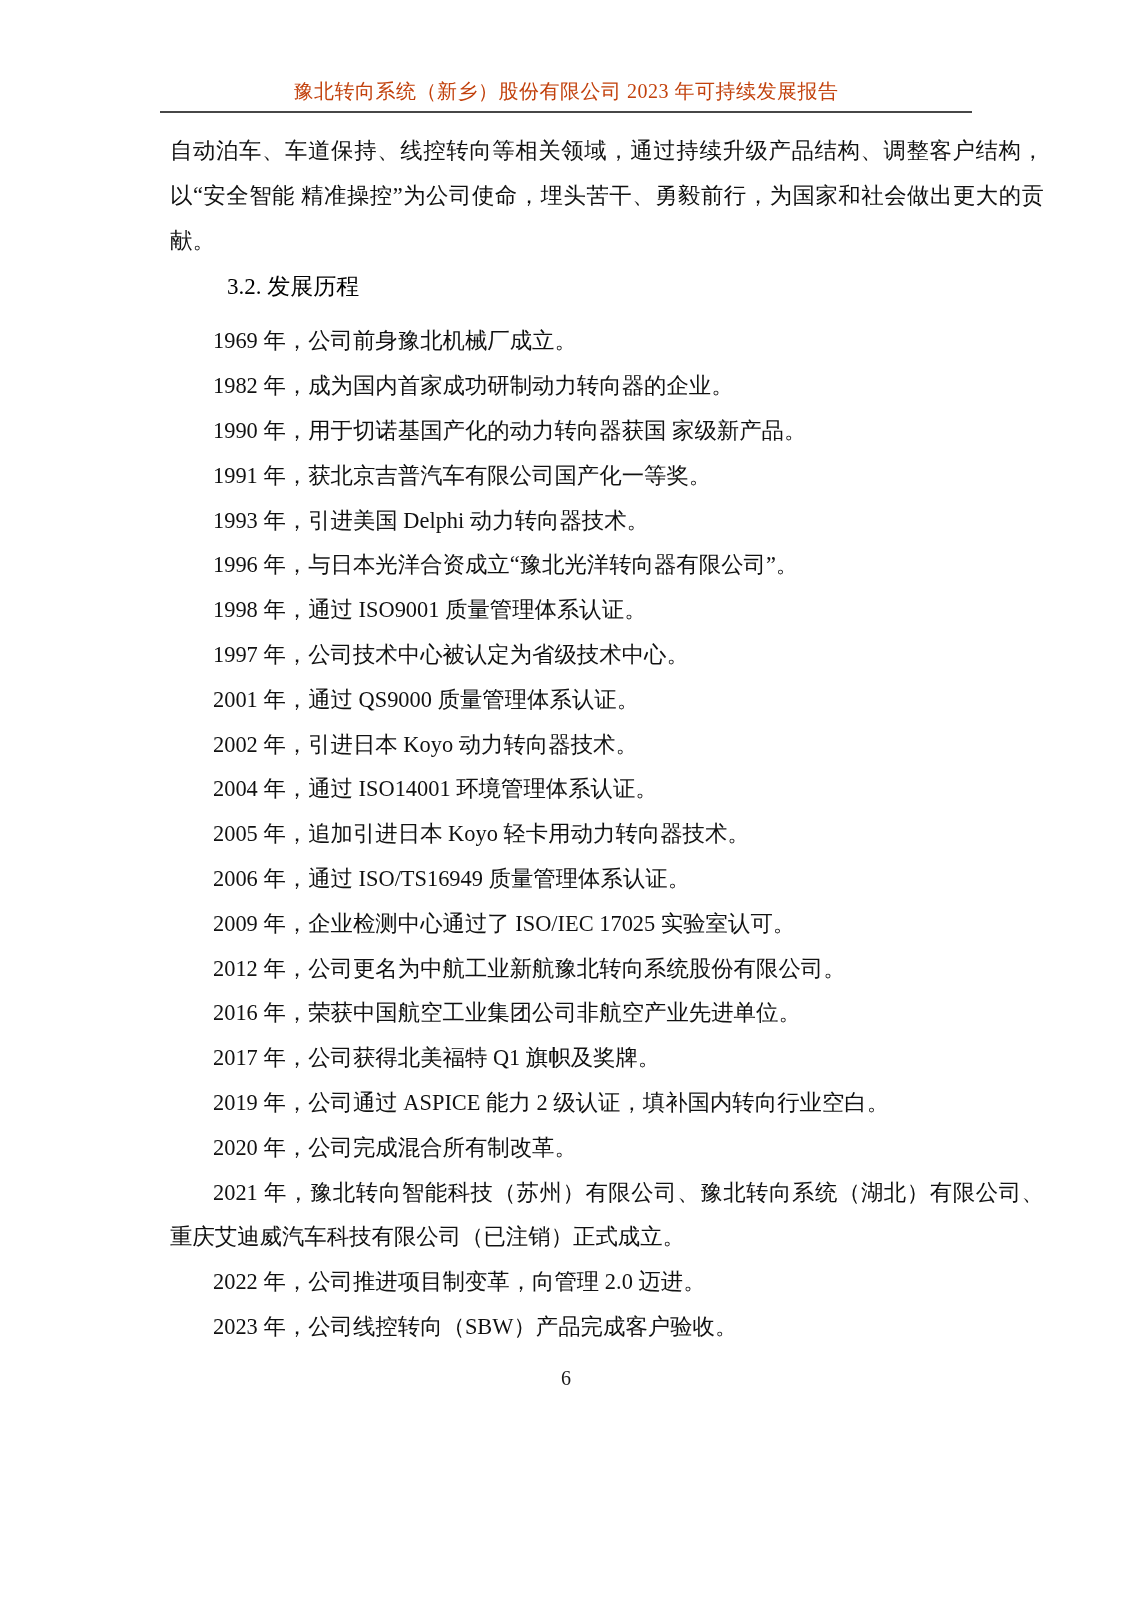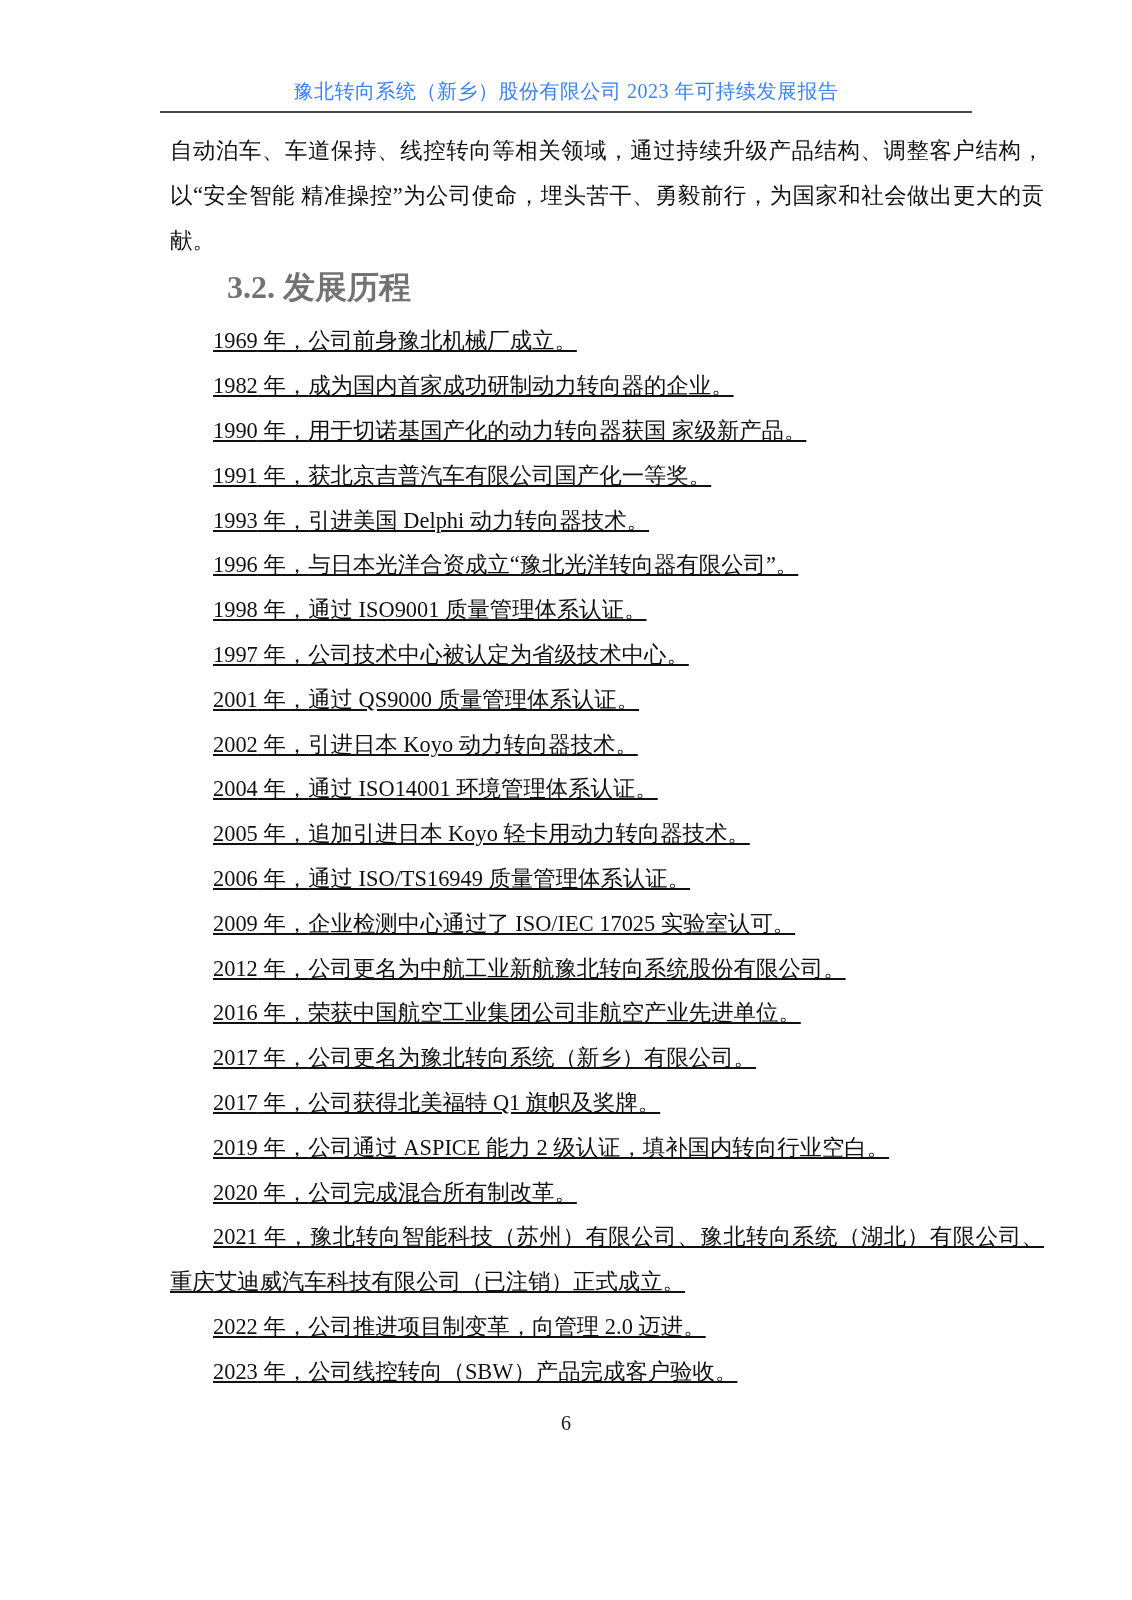--- a/index.html
+++ b/index.html
@@ -11,50 +11,49 @@
     color: #111111;
     font-family: "Liberation Serif", "DejaVu Serif", serif;
     overflow: hidden;
   }
   .doc-header { display: block; }
   .header-title {
     padding-top: 78px;
     text-align: center;
     font-size: 20px;
     line-height: 26px;
-    color: #3b82f6;
+    color: #c2410c;
     letter-spacing: 0.5px;
   }
   .header-rule {
     margin: 7px 160px 0 160px;
     height: 0;
     border-top: 2.5px solid #474747;
   }
   .content {
     margin: 0 88px 0 170px;
     font-size: 22.4px;
     line-height: 44.8px;
     text-align: left;
   }
   .intro {
     margin: 16px 0 0 0;
     text-align: justify;
   }
   .section-heading {
     margin: 6px 0 14px 57px;
-    font-size: 32px;
+    font-size: 23px;
     line-height: 36px;
-    font-weight: bold;
-    color: #737373;
+    font-weight: normal;
+    color: #000000;
   }
   .timeline { display: block; }
   .entry {
     margin: 0;
     text-indent: 43px;
-    text-decoration: underline;
   }
   .entry.wrap { text-align: justify; }
   .page-footer { display: block; }
   .page-number {
     margin-top: 14px;
     text-align: center;
     font-size: 20px;
     line-height: 28px;
     color: #1a1a1a;
   }
@@ -85,21 +84,20 @@
       <p class="entry"><span>1998</span><span> 年，</span><span>通过 ISO9001 质量管理体系认证。</span></p>
       <p class="entry"><span>1997</span><span> 年，</span><span>公司技术中心被认定为省级技术中心。</span></p>
       <p class="entry"><span>2001</span><span> 年，</span><span>通过 QS9000 质量管理体系认证。</span></p>
       <p class="entry"><span>2002</span><span> 年，</span><span>引进日本 Koyo 动力转向器技术。</span></p>
       <p class="entry"><span>2004</span><span> 年，</span><span>通过 ISO14001 环境管理体系认证。</span></p>
       <p class="entry"><span>2005</span><span> 年，</span><span>追加引进日本 Koyo 轻卡用动力转向器技术。</span></p>
       <p class="entry"><span>2006</span><span> 年，</span><span>通过 ISO/TS16949 质量管理体系认证。</span></p>
       <p class="entry"><span>2009</span><span> 年，</span><span>企业检测中心通过了 ISO/IEC 17025 实验室认可。</span></p>
       <p class="entry"><span>2012</span><span> 年，</span><span>公司更名为中航工业新航豫北转向系统股份有限公司。</span></p>
       <p class="entry"><span>2016</span><span> 年，</span><span>荣获中国航空工业集团公司非航空产业先进单位。</span></p>
-      <p class="entry"><span>2017</span><span> 年，</span><span>公司更名为豫北转向系统（新乡）有限公司。</span></p>
       <p class="entry"><span>2017</span><span> 年，</span><span>公司获得北美福特 Q1 旗帜及奖牌。</span></p>
       <p class="entry"><span>2019</span><span> 年，</span><span>公司通过 ASPICE 能力 2 级认证，填补国内转向行业空白。</span></p>
       <p class="entry"><span>2020</span><span> 年，</span><span>公司完成混合所有制改革。</span></p>
       <p class="entry wrap"><span>2021</span><span> 年，</span><span>豫北转向智能科技（苏州）有限公司、豫北转向系统（湖北）有限公司、重庆艾迪威汽车科技有限公司（已注销）正式成立。</span></p>
       <p class="entry"><span>2022</span><span> 年，</span><span>公司推进项目制变革，向管理 2.0 迈进。</span></p>
       <p class="entry"><span>2023</span><span> 年，</span><span>公司线控转向（SBW）产品完成客户验收。</span></p>
     </div>
 
   </main>
 

